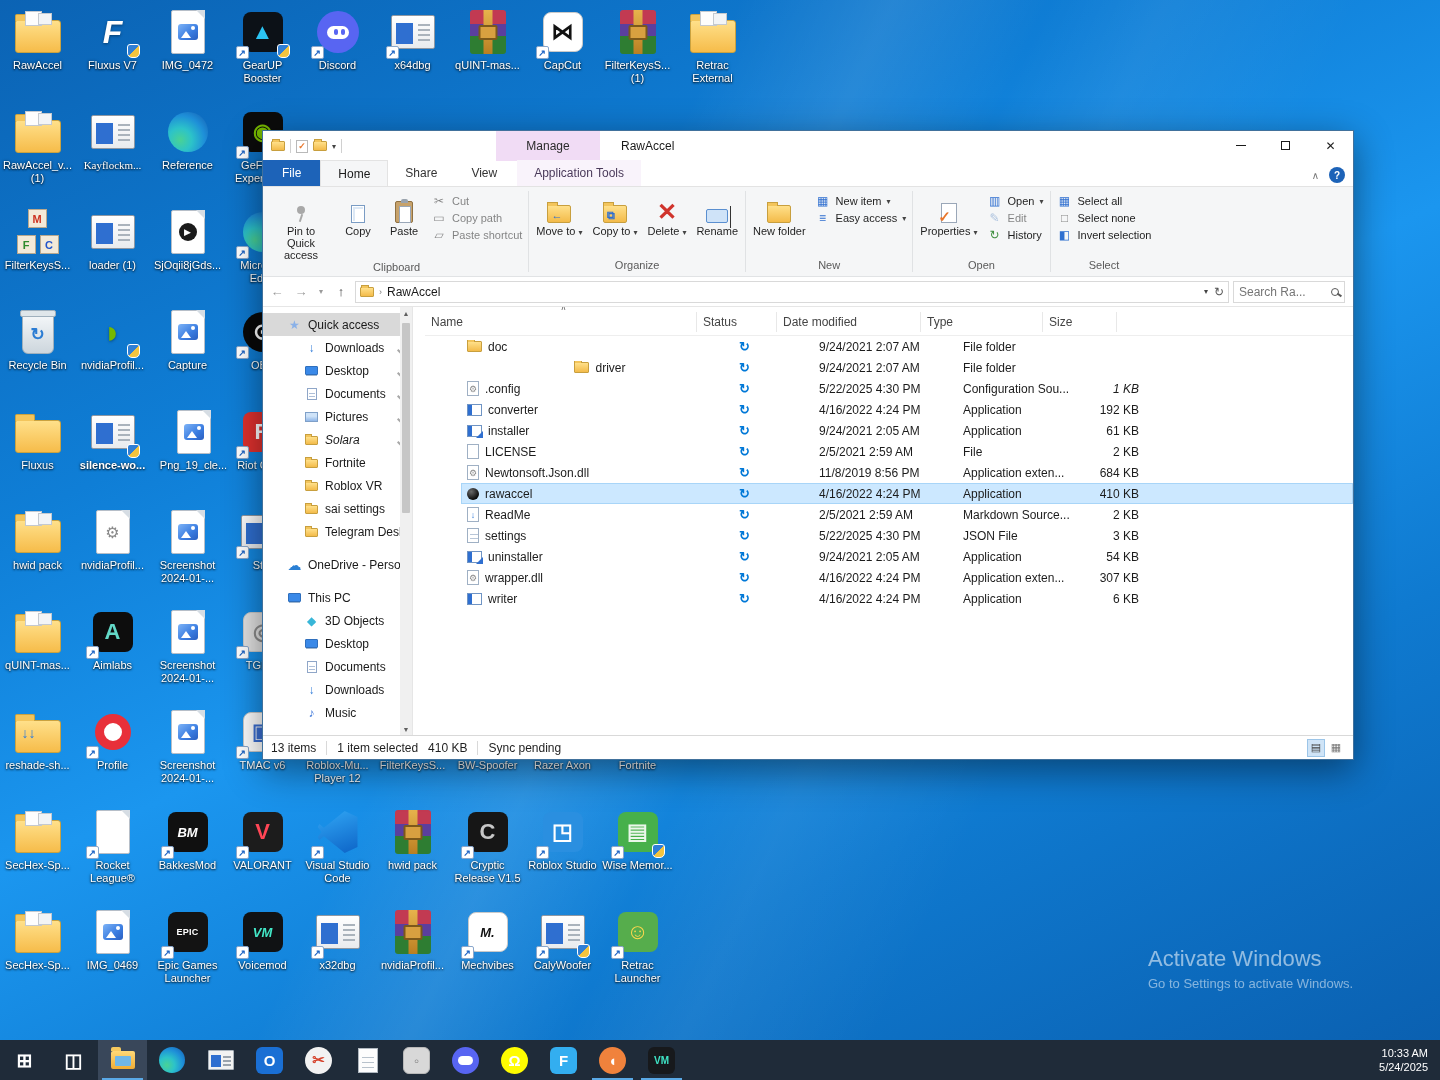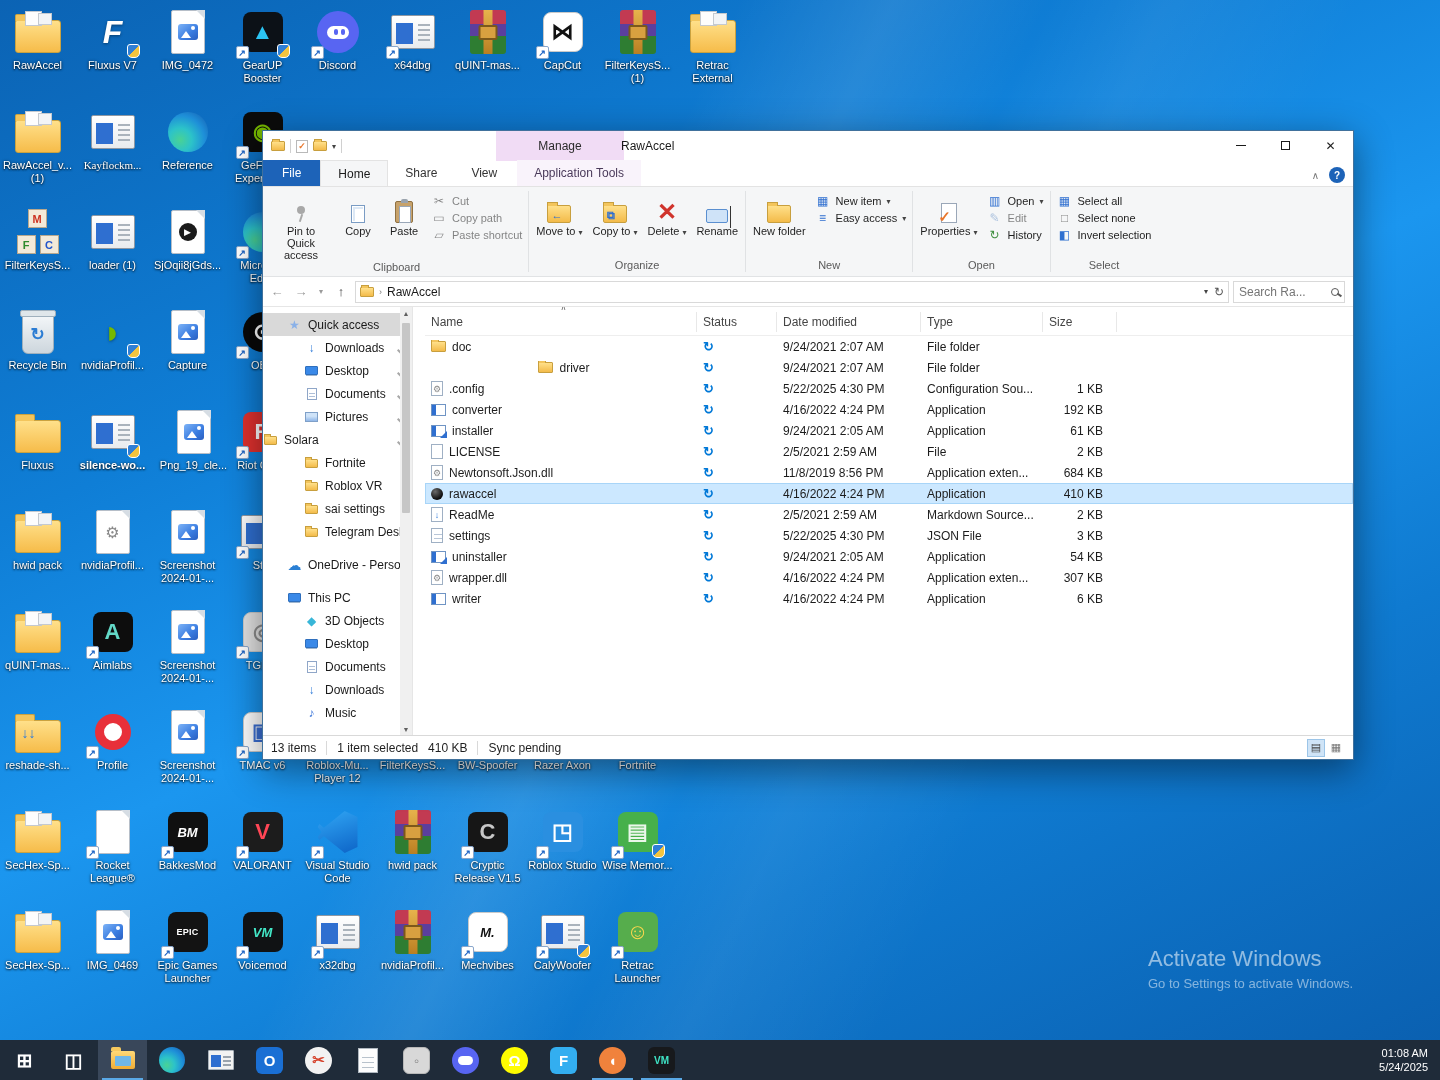--- a/index.html
+++ b/index.html
@@ -100,21 +100,21 @@
     border:1px solid #41719c; box-shadow:0 10px 35px rgba(0,0,0,.45); display:flex; flex-direction:column; }
 
   .titlebar { position:relative; height:30px; background:#fff; display:flex; align-items:center; flex-shrink:0; }
   .qat { display:flex; align-items:center; gap:5px; padding-left:8px; }
   .qat .sep { width:1px; height:14px; background:#d0d0d0; }
   .mfold { position:relative; width:14px; height:10px; background:linear-gradient(#ffe08a,#f3bb4a); border:1px solid #c89f3e; border-radius:1px; }
   .mfold::before { content:""; position:absolute; top:-3px; left:0; width:6px; height:2px; background:#f3c55c; border:1px solid #c89f3e; border-bottom:none; }
   .qcheck { width:12px; height:13px; background:#fff; border:1px solid #b9b9b9; color:#e8762c; font-size:9px; font-weight:bold;
     display:flex; align-items:center; justify-content:center; }
   .qcaret { font-size:8px; color:#444; }
-  .manage-chip { position:absolute; left:233px; top:0; width:128px; height:30px; background:#f1dcf5;
+  .manage-chip { position:absolute; left:233px; top:0; width:104px; height:30px; background:#f1dcf5;
     display:flex; align-items:center; justify-content:center; font-size:12px; color:#2b2b2b; }
   .win-title { position:absolute; left:358px; top:0; height:30px; display:flex; align-items:center; font-size:12px; color:#1a1a1a; }
   .win-controls { position:absolute; right:0; top:0; display:flex; }
   .wc { width:45px; height:29px; border:none; background:none; font-size:12px; color:#1a1a1a;
     display:flex; align-items:center; justify-content:center; }
   .wc .minbar { width:10px; height:1px; background:#1a1a1a; }
   .wc .maxbox { width:9px; height:9px; border:1px solid #1a1a1a; }
 
   .tabsrow { position:relative; height:26px; background:#fff; display:flex; align-items:flex-end; flex-shrink:0; border-bottom:1px solid #e3e3e3; }
   .tab { height:26px; padding:0 17px; display:flex; align-items:center; font-size:12px; color:#333; background:none; border:none; }
@@ -192,21 +192,21 @@
   .pin::after { content:""; position:absolute; left:0; bottom:1px; width:6px; height:1.5px; background:#8a8a8a; transform:rotate(45deg); }
   .nav-scroll { position:absolute; right:0; top:0; bottom:0; width:12px; background:#f0f0f0; display:flex; flex-direction:column; align-items:center; }
   .ns-arrow { height:12px; font-size:7px; color:#606060; display:flex; align-items:center; }
   .ns-thumb { width:8px; height:190px; background:#c6c6c6; border-radius:1px; margin-top:4px; }
   .ns-spacer { flex:1; }
 
   .filepane { flex:1; overflow:hidden; padding-left:12px; }
   .fl-header { display:flex; height:27px; align-items:center; border-bottom:1px solid #eee; margin-top:2px; }
   .fl-hcell { position:relative; font-size:12px; color:#444; padding-left:6px; border-right:1px solid #e8e8e8; height:20px; display:flex; align-items:center; }
   .fl-hcell .sortmark { position:absolute; top:-9px; left:50%; font-size:8px; color:#666; }
-  .fl-row { display:flex; align-items:center; height:21px; }
+  .fl-row { display:flex; align-items:center; height:21px;margin-left:36px; }
   .fl-row.sel { background:#cce8ff; box-shadow:inset 0 0 0 1px #a8d5f8; }
   .fl-cell { font-size:12px; color:#1c1c1c; padding-left:6px; white-space:nowrap; overflow:hidden; display:flex; align-items:center; gap:6px; }
   .fl-size { justify-content:flex-end; padding-right:14px; }
   .fl-date, .fl-type { color:#1c1c1c; }
   .fi-fold { position:relative; width:15px; height:11px; background:linear-gradient(#ffe08a,#f3bb4a); border:1px solid #c89f3e; border-radius:1px; flex-shrink:0; }
   .fi-fold::before { content:""; position:absolute; top:-3px; left:-1px; width:6px; height:2px; background:#f3c55c; border:1px solid #c89f3e; border-bottom:none; }
   .fi-page { position:relative; width:12px; height:15px; background:#fff; border:1px solid #9fb0c4; flex-shrink:0;
     display:flex; align-items:center; justify-content:center; font-size:9px; color:#8a8a8a; }
   .fi-json { background-image:repeating-linear-gradient(to bottom,transparent 0 3px,#b8c6d8 3px 4px); background-size:8px 100%; background-position:2px 2px; background-repeat:no-repeat; }
   .fi-app { width:15px; height:12px; background:#fff; border:1px solid #6f94c4; box-shadow:inset 4px 0 0 #2f6fd0; flex-shrink:0; }
@@ -976,21 +976,21 @@
               <span class="nv-label">Documents</span>
               <span class="pin"></span>
             </div>
             <div class="nav-item" style="padding-left: 41px;">
               <span class="nv-ic">
                 <span class="ic-pic"></span>
               </span>
               <span class="nv-label">Pictures</span>
               <span class="pin"></span>
             </div>
-            <div class="nav-item" style="">
+            <div class="nav-item" style="padding-left: 41px; font-style: italic;">
               <span class="nv-ic">
                 <span class="ic-fold"></span>
               </span>
               <span class="nv-label">Solara</span>
               <span class="pin"></span>
             </div>
             <div class="nav-item" style="padding-left: 41px;">
               <span class="nv-ic">
                 <span class="ic-fold"></span>
               </span>
@@ -1103,21 +1103,21 @@
             <div class="fl-row">
               <div class="fl-cell" style="width: 272px;">
                 <span class="fi-page">⚙</span>
                 <span>.config</span>
               </div>
               <div class="fl-cell" style="width: 80px;">
                 <span class="fi-sync">↻</span>
               </div>
               <div class="fl-cell fl-date" style="width: 144px;">5/22/2025 4:30 PM</div>
               <div class="fl-cell fl-type" style="width: 122px;">Configuration Sou...</div>
-              <div class="fl-cell fl-size" style="width: 74px;">1 KB</div>
+              <div class="fl-cell fl-size" style="width: 74px; font-style: italic;">1 KB</div>
             </div>
             <div class="fl-row">
               <div class="fl-cell" style="width: 272px;">
                 <span class="fi-app"></span>
                 <span>converter</span>
               </div>
               <div class="fl-cell" style="width: 80px;">
                 <span class="fi-sync">↻</span>
               </div>
               <div class="fl-cell fl-date" style="width: 144px;">4/16/2022 4:24 PM</div>
@@ -1291,17 +1291,17 @@
           <span class="tb-app" style="background: rgb(51, 174, 240); color: rgb(255, 255, 255); font-size: 15px;">F</span>
         </button>
         <button class="tb-tile run">
           <span class="tb-app round" style="background: rgb(240, 130, 60); color: rgb(255, 255, 255); font-size: 15px;">◖</span>
         </button>
         <button class="tb-tile run">
           <span class="tb-app" style="background: rgb(23, 25, 28); color: rgb(63, 227, 197); font-size: 10px;">VM</span>
         </button>
       </div>
     <div class="tb-clock">
-      <span>01:08 AM</span>
+      <span>10:33 AM</span>
       <span>5/24/2025</span>
     </div>
   </div>
 </div>
 
 </body></html>

